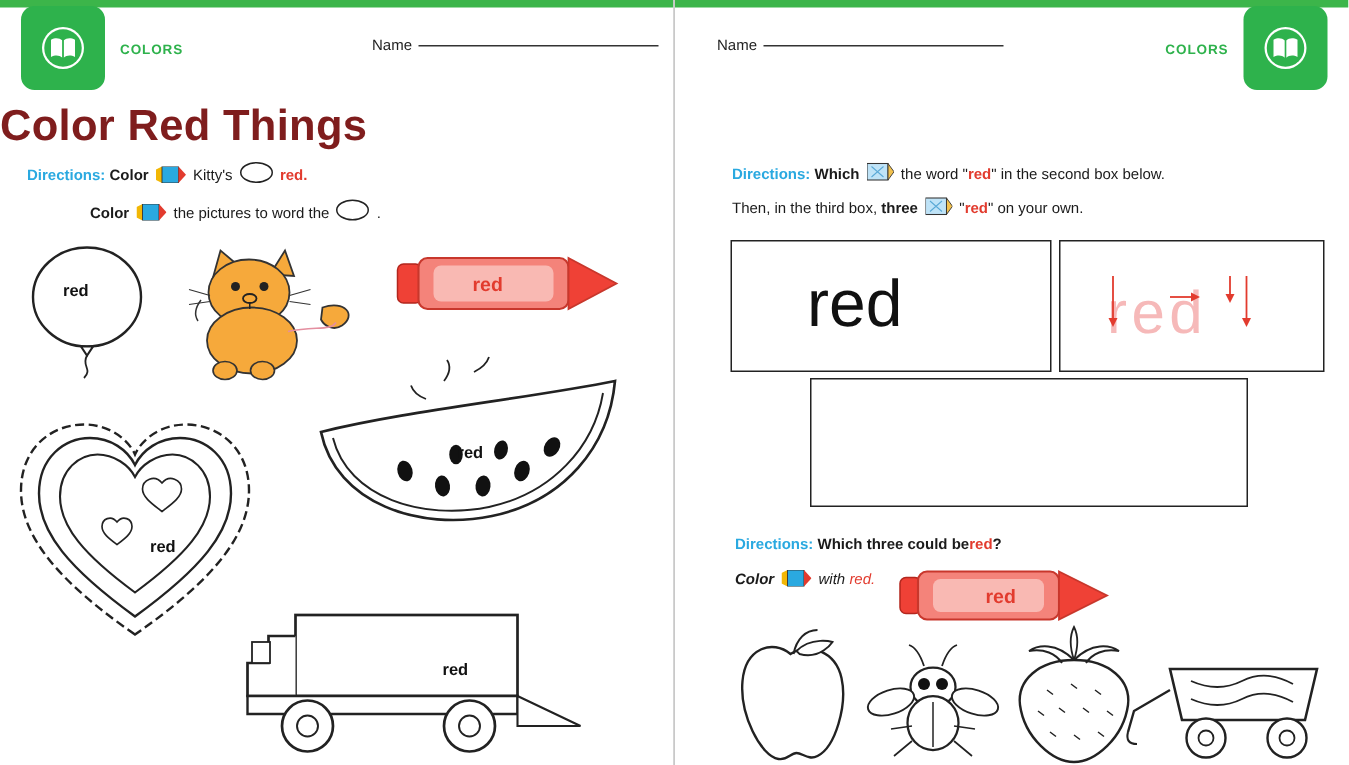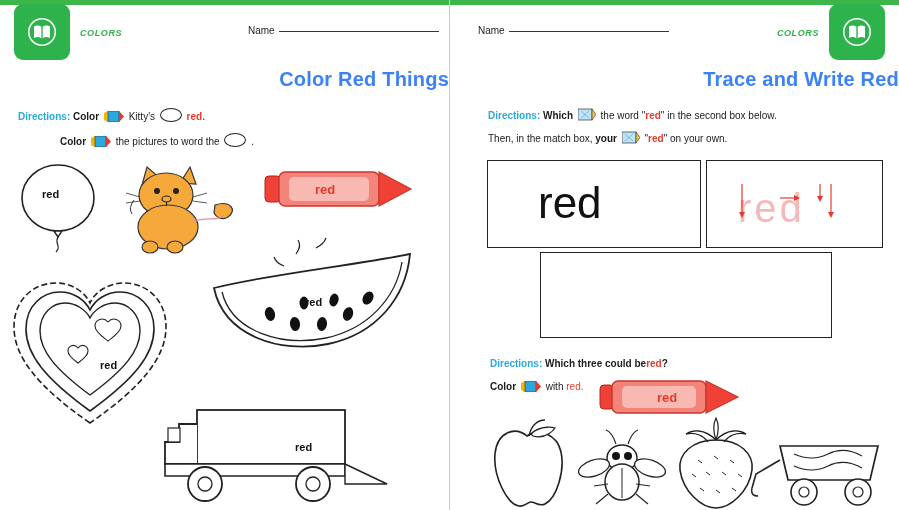--- a/index.html
+++ b/index.html
@@ -24,36 +24,36 @@
     position:absolute;top:0;left:0;width:100%;height:5px;background:#3cb54a;
   }
   .logo{
     position:absolute;width:56px;height:56px;border-radius:9px;background:#2eb24c;
     display:flex;align-items:center;justify-content:center;
   }
   .logo.l{left:14px;top:4px;}
   .logo.r{right:14px;top:4px;}
   .logo svg{display:block;}
   .colors-label{
-    position:absolute;top:28px;font-size:9px;font-weight:bold;color:#2eb24c;letter-spacing:.6px;font-style:italic;
+    position:absolute;top:28px;font-size:9px;font-weight:bold;color:#2eb24c;letter-spacing:.6px;
   }
   .colors-label.l{left:80px;}
   .colors-label.r{right:80px;}
   .nameline{
     position:absolute;top:25px;font-size:10px;color:#222;
   }
   .nameline .rule{
     display:inline-block;width:160px;border-bottom:1px solid #333;height:1px;
     margin-left:4px;vertical-align:2px;
   }
   .nameline.l{left:248px;}
   .nameline.r{left:28px;}
   h1{
-    margin:0;position:absolute;left:0;right:0;top:68px;text-align:right;
-    font-size:20px;color:#3b82f6;font-weight:bold;letter-spacing:.2px;
+    margin:0;position:absolute;left:0;right:0;top:68px;text-align:left;
+    font-size:29px;color:#7f1d1d;font-weight:bold;letter-spacing:.2px;
   }
   .dir{
     position:absolute;font-size:10px;color:#1b1b1b;line-height:1.45;
   }
   .dir b.blue{color:#2aa9e0;}
   .red{color:#e23b2e;}
   .crayon-mini{
     display:inline-block;width:20px;height:11px;vertical-align:-2px;margin:0 2px;
   }
   .pencil-mini{
@@ -217,38 +217,37 @@
       <rect x="14.5" y="9.6" width="1" height="12" fill="#2eb24c"></rect>
     </svg>
   </div>
 
   <div class="colors-label r">COLORS</div>
 
   <div class="nameline r">
     <span>Name</span><span class="rule"></span>
   </div>
 
-  <h1>Trace and Write Red</h1>
 
   <div class="dir" style="left:38px;top:108px;">
     <b class="blue">Directions:</b>
     <b>Which</b>
     <span class="pencil-mini">
       <svg width="18" height="13" viewBox="0 0 18 13">
         <rect x="0" y="1" width="14" height="11" fill="#bfe3f7" stroke="#333" stroke-width=".7"></rect>
         <polygon points="14,1 18,6.5 14,12" fill="#f2c14e" stroke="#333" stroke-width=".6"></polygon>
         <path d="M3 3 l8 7 M3 10 l8 -7" stroke="#5aa9d6" stroke-width=".7"></path>
       </svg>
     </span>
     <span>the word "</span><b class="red">red</b><span>" in the second box below.</span>
   </div>
 
   <div class="dir" style="left:38px;top:131px;">
-    <span>Then, in the match box,</span>
-    <b>your</b>
+    <span>Then, in the third box,</span>
+    <b>three</b>
     <span class="pencil-mini">
       <svg width="18" height="13" viewBox="0 0 18 13">
         <rect x="0" y="1" width="14" height="11" fill="#bfe3f7" stroke="#333" stroke-width=".7"></rect>
         <polygon points="14,1 18,6.5 14,12" fill="#f2c14e" stroke="#333" stroke-width=".6"></polygon>
         <path d="M3 3 l8 7 M3 10 l8 -7" stroke="#5aa9d6" stroke-width=".7"></path>
       </svg>
     </span>
     <span>"</span><b class="red">red</b><span>" on your own.</span>
   </div>
 
@@ -267,21 +266,21 @@
     <path d="M84 6 v14" stroke="#e23b2e" stroke-width="1.2"></path>
     <polygon points="81,18 87,18 84,24" fill="#e23b2e"></polygon>
   </svg>
 
   <div class="box" style="left:90px;top:252px;width:290px;height:84px;"></div>
 
   <div class="dir" style="left:40px;top:357px;font-weight:bold;">
     <b class="blue">Directions:</b>
     <span>Which three could be</span><span class="red">red</span><span>?</span>
   </div>
-  <div class="dir" style="left:40px;top:380px;">
+  <div class="dir" style="left:40px;top:380px;font-style:italic;">
     <b>Color</b>
     <span class="crayon-mini">
       <svg width="20" height="11" viewBox="0 0 20 11">
         <polygon points="0,2 4,0 4,11 0,9" fill="#f2b705"></polygon>
         <rect x="4" y="0" width="11" height="11" fill="#2aa9e0"></rect>
         <rect x="4" y="0" width="11" height="11" fill="none" stroke="#333" stroke-width=".6"></rect>
         <polygon points="15,0 20,5.5 15,11" fill="#e23b2e"></polygon>
       </svg>
     </span>
     <span>with</span>

